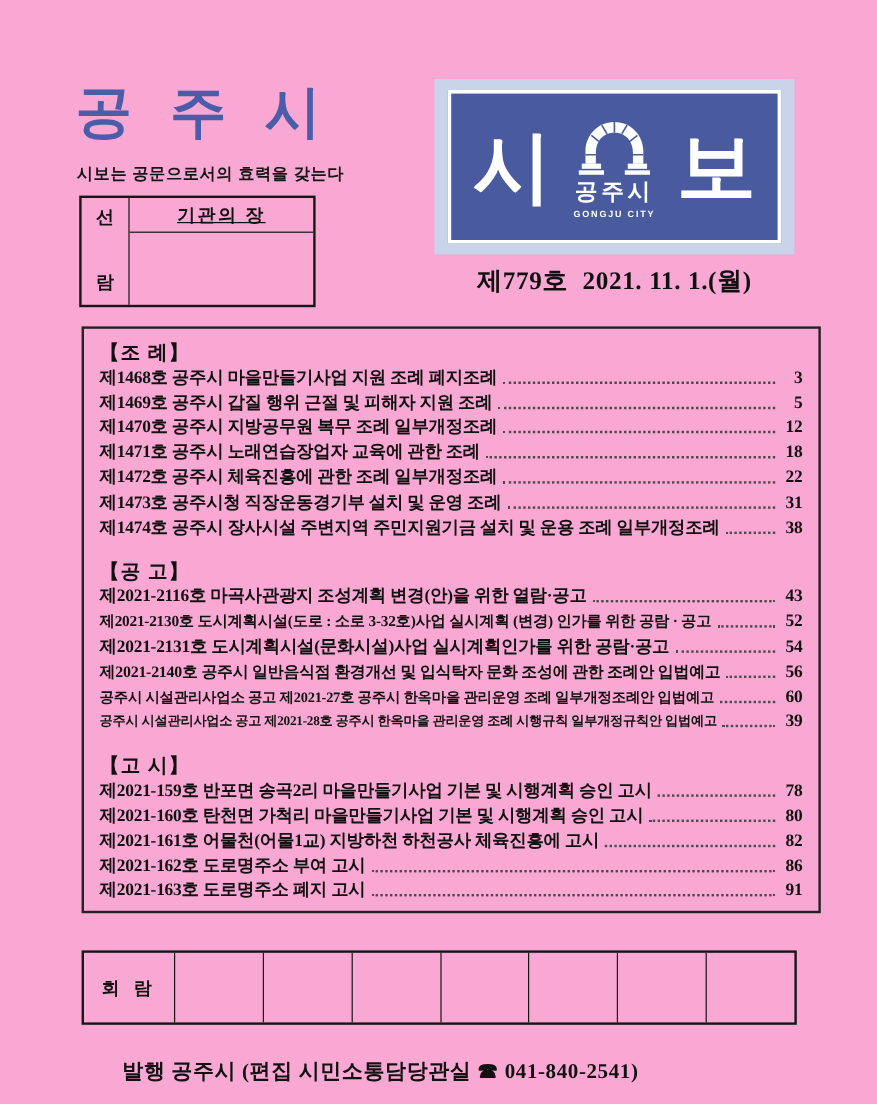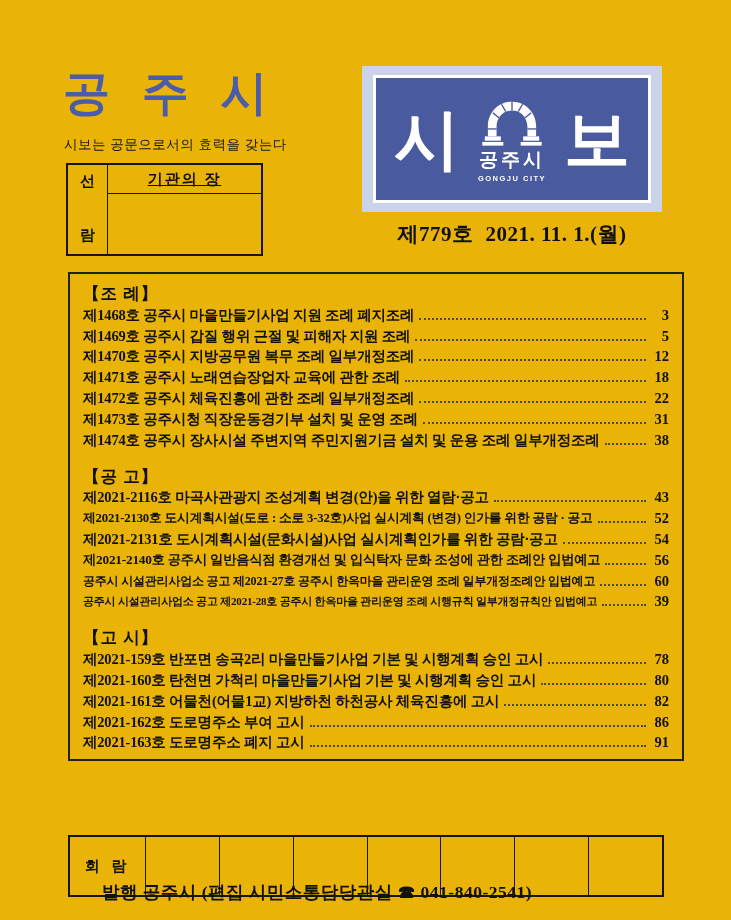--- a/index.html
+++ b/index.html
@@ -1,36 +1,36 @@
 <!DOCTYPE html>
 <html><head>
 <meta charset="utf-8">
 <style>
   * { margin:0; padding:0; box-sizing:border-box; }
   html,body { background:#ffffff; }
   .page {
     position:relative;
     width:731px; height:920px;
-    background:#eab308;
+    background:#f9a8d4;
     font-family:"Liberation Serif","DejaVu Serif",serif;
     color:#111;
     overflow:hidden;
   }
 
   
   .city-title {
     position:absolute; left:63px; top:62px;
     font-size:47px; font-weight:bold;
     letter-spacing:10px; white-space:nowrap;
     color:#4b5ca8;
     font-family:"Liberation Serif","DejaVu Serif",serif;
   }
   .tagline {
     position:absolute; left:64px; top:136px;
-    font-size:13.5px; font-weight:normal;
+    font-size:13.5px; font-weight:bold;
     font-family:"Liberation Sans","DejaVu Sans",sans-serif;
     color:#151515; letter-spacing:0.5px;text-align:center;
   }
   .review-table {
     position:absolute; left:66px; top:163px;
     width:197px; height:93px;
     border:2px solid #161616;
     display:flex;
   }
   .review-left {
@@ -100,21 +100,21 @@
   .toc-text { flex:0 0 auto; line-height:20px; letter-spacing:-0.2px; }
   .toc-leader {
     flex:1 1 12px; min-width:12px;
     border-bottom:2px dotted #4a4a4a;
     margin:0 5px 5px 5px; height:0;
   }
   .toc-page { flex:0 0 auto; min-width:18px; text-align:right; line-height:20px; }
 
   
   .circ-table {
-    position:absolute; left:68px; top:835px;
+    position:absolute; left:68px; top:792px;
     width:596px; height:62px;
     border:2px solid #161616;
     display:flex;
   }
   .circ-label {
     width:76px; border-right:1.5px solid #161616;
     display:flex; align-items:center; justify-content:center;
     font-size:15px; font-weight:bold; letter-spacing:4px;
   }
   .circ-cell { flex:1; border-right:1.5px solid #161616; }

